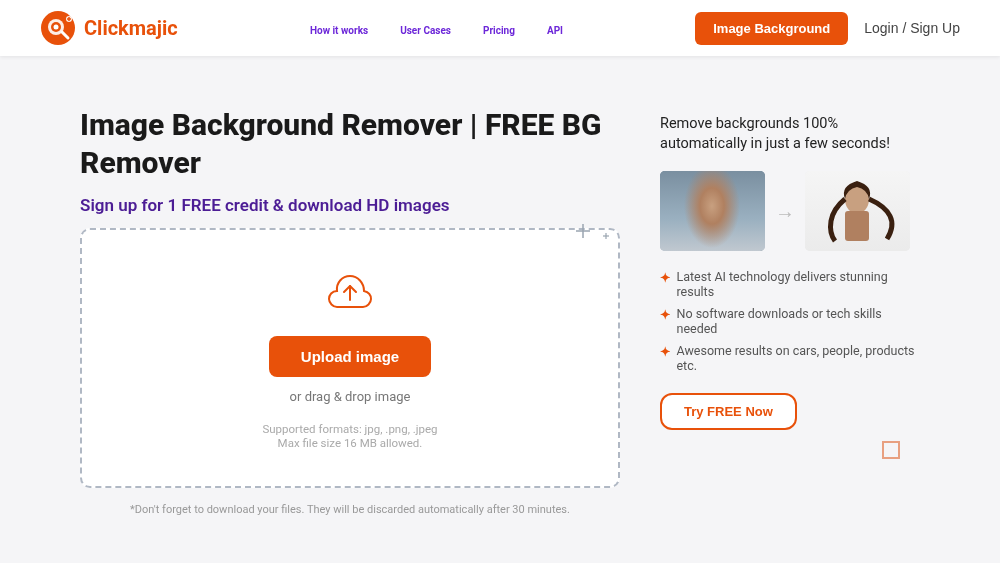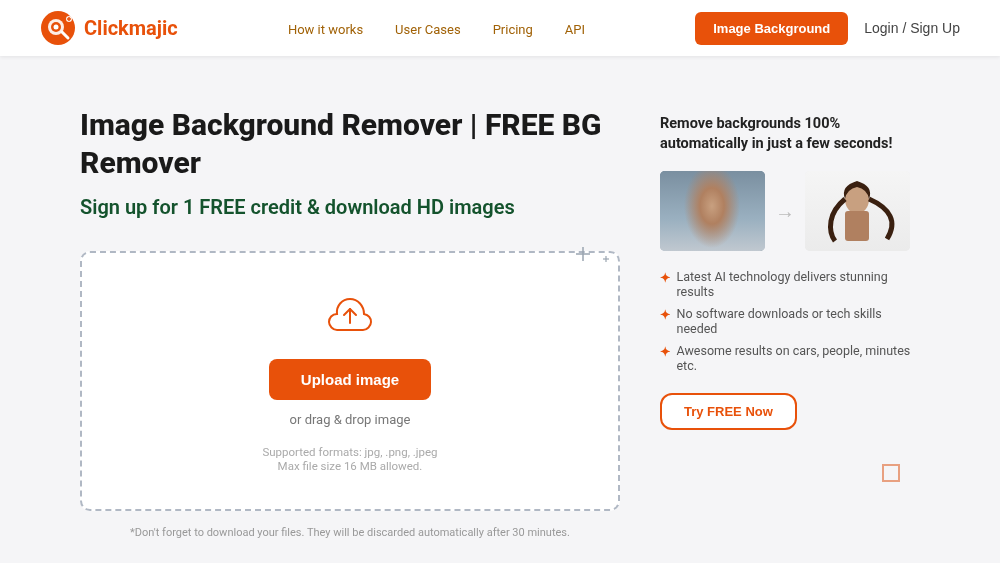--- a/index.html
+++ b/index.html
@@ -33,23 +33,23 @@
     }
     .logo-text span { color: #e8510a; text-align: right; }
     .navbar-links {
       display: flex;
       align-items: center;
       gap: 32px;
       list-style: none;
     }
     .navbar-links a {
       text-decoration: none;
-      color: #a16207;
-      font-size: 13px;
-      font-weight: 400;
+      color: #6d28d9;
+      font-size: 10px;
+      font-weight: 700;
     }
     .navbar-right {
       display: flex;
       align-items: center;
       gap: 16px;
     }
     .btn-remove-bg {
       background: #e8510a;
       color: #fff;
       border: none;
@@ -83,24 +83,24 @@
       min-width: 0;
     }
     .hero-title {
       font-size: 30px;
       font-weight: 800;
       color: #1a1a1a;
       line-height: 1.25;
       margin-bottom: 14px;
     }
     .hero-subtitle {
-      font-size: 20px;
+      font-size: 17px;
       font-weight: 600;
-      color: #14532d;
-      margin-bottom: 32px;
+      color: #4c1d95;
+      margin-bottom: 13px;
     }
     .upload-area {
       border: 2px dashed #b0b8c4;
       border-radius: 10px;
       background: #fff;
       padding: 36px 30px;
       text-align: center;
       position: relative;
     }
     .upload-icon-wrap {
@@ -144,21 +144,21 @@
     .cross-top-right { top: -28px; right: -10px; }
 
     
     .right-panel {
       width: 260px;
       flex-shrink: 0;
       padding-top: 8px;
     }
     .right-panel-title {
       font-size: 14.5px;
-      font-weight: 700;
+      font-weight: 400;
       color: #222;
       margin-bottom: 16px;
       line-height: 1.4;
     }
     .before-after {
       display: flex;
       align-items: center;
       gap: 10px;
       margin-bottom: 18px;
     }
@@ -372,21 +372,21 @@
       <li>
         <span class="feature-bullet">✦</span>
         <span>Latest AI technology delivers stunning results</span>
       </li>
       <li>
         <span class="feature-bullet">✦</span>
         <span>No software downloads or tech skills needed</span>
       </li>
       <li>
         <span class="feature-bullet">✦</span>
-        <span>Awesome results on cars, people, minutes etc.</span>
+        <span>Awesome results on cars, people, products etc.</span>
       </li>
     </ul>
 
     <button class="btn-try-free">Try FREE Now</button>
 
     
     <div class="deco-square"></div>
   </div>
 </div>
 

